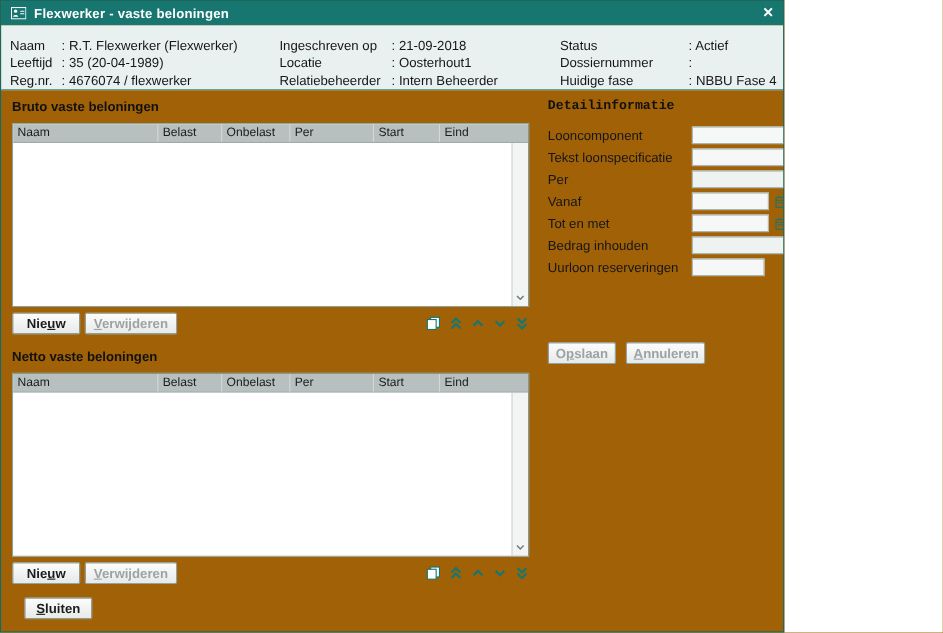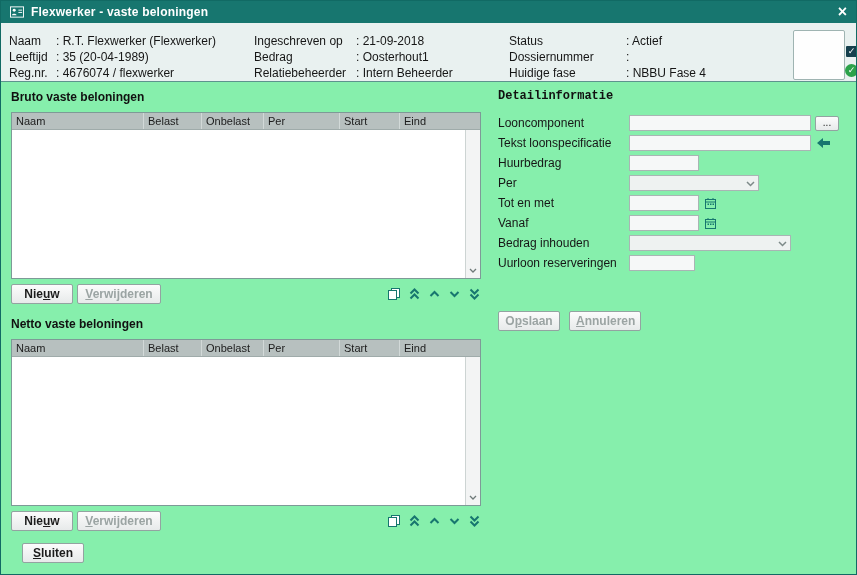--- a/index.html
+++ b/index.html
@@ -1,17 +1,17 @@
 <!DOCTYPE html>
 <html><head>
 <meta charset="utf-8">
 <style>
   * { margin:0; padding:0; box-sizing:border-box; }
   body { font-family:"Liberation Sans","DejaVu Sans",sans-serif; background:#fff; }
-  .window { position:relative; width:857px; height:575px; background:#86efac; border:1px solid #116a64; overflow:hidden; }
+  .window { position:relative; width:713px; height:575px; background:#a16207; border:1px solid #116a64; overflow:hidden; }
 
   
   .titlebar { position:absolute; top:0; left:0; width:100%; height:22px; background:#17766f; color:#fff; display:flex; align-items:center; gap:7px; padding:0 9px; }
   .tb-title { font-size:12px; font-weight:bold; letter-spacing:.2px; }
   .tb-close { margin-left:auto; font-size:16px; font-weight:bold; line-height:1; cursor:default; }
 
   
   .header { position:absolute; top:22px; left:0; width:100%; height:59px; background:#e9f1f0; border-bottom:1px solid #5d938e; font-size:12px; color:#161616; }
   .hcol { position:absolute; top:10px; }
   .hrow { display:flex; line-height:16px; white-space:nowrap; }
@@ -88,21 +88,21 @@
           <span class="hlabel">Reg.nr.</span>
           <span>: 4676074 / flexwerker</span>
         </div>
     </div>
     <div class="hcol c2">
       <div class="hrow">
           <span class="hlabel">Ingeschreven op</span>
           <span>: 21-09-2018</span>
         </div>
       <div class="hrow">
-          <span class="hlabel">Bedrag</span>
+          <span class="hlabel">Locatie</span>
           <span>: Oosterhout1</span>
         </div>
       <div class="hrow">
           <span class="hlabel">Relatiebeheerder</span>
           <span>: Intern Beheerder</span>
         </div>
     </div>
     <div class="hcol c3">
       <div class="hrow">
           <span class="hlabel">Status</span>
@@ -240,66 +240,62 @@
     <div class="drow">
       <span class="dlabel">Tekst loonspecificatie</span>
       <input class="din w182" value="" style="">
       <span class="dicon">
           <svg width="15" height="12" viewBox="0 0 15 12">
             <path d="M7,1 1,6 7,11 7,8 14,8 14,4 7,4 Z" fill="#17766f"></path>
           </svg>
         </span>
     </div>
 
-    <div class="drow">
-      <span class="dlabel">Huurbedrag</span>
-      <input class="din w70" value="" style="">
-    </div>
 
     <div class="drow">
       <span class="dlabel">Per</span>
       <div class="dselect w130">
         <span><svg width="9" height="6" viewBox="0 0 9 6">
               <polyline points="1,1 4.5,4.5 8,1" fill="none" stroke="#7d8a89" stroke-width="1.5"></polyline>
             </svg></span>
       </div>
+    </div>
+
+    <div class="drow">
+      <span class="dlabel">Vanaf</span>
+      <input class="din w70" value="" style="">
+      <span class="dicon">
+          <svg width="13" height="13" viewBox="0 0 13 13">
+            <rect x="1.5" y="2.5" width="10" height="9" fill="none" stroke="#17766f"></rect>
+            <line x1="1.5" y1="5" x2="11.5" y2="5" stroke="#17766f"></line>
+            <line x1="4" y1="1" x2="4" y2="3" stroke="#17766f"></line>
+            <line x1="9" y1="1" x2="9" y2="3" stroke="#17766f"></line>
+            <rect x="3.5" y="6.5" width="1.5" height="1.5" fill="#17766f"></rect>
+            <rect x="6" y="6.5" width="1.5" height="1.5" fill="#17766f"></rect>
+            <rect x="8.5" y="6.5" width="1.5" height="1.5" fill="#17766f"></rect>
+          </svg>
+        </span>
     </div>
 
     <div class="drow">
       <span class="dlabel">Tot en met</span>
       <input class="din w70" value="" style="">
       <span class="dicon">
           <svg width="13" height="13" viewBox="0 0 13 13">
             <rect x="1.5" y="2.5" width="10" height="9" fill="none" stroke="#17766f"></rect>
             <line x1="1.5" y1="5" x2="11.5" y2="5" stroke="#17766f"></line>
             <line x1="4" y1="1" x2="4" y2="3" stroke="#17766f"></line>
             <line x1="9" y1="1" x2="9" y2="3" stroke="#17766f"></line>
             <rect x="3.5" y="6.5" width="1.5" height="1.5" fill="#17766f"></rect>
             <rect x="6" y="6.5" width="1.5" height="1.5" fill="#17766f"></rect>
             <rect x="8.5" y="6.5" width="1.5" height="1.5" fill="#17766f"></rect>
           </svg>
         </span>
     </div>
 
-    <div class="drow">
-      <span class="dlabel">Vanaf</span>
-      <input class="din w70" value="" style="">
-      <span class="dicon">
-          <svg width="13" height="13" viewBox="0 0 13 13">
-            <rect x="1.5" y="2.5" width="10" height="9" fill="none" stroke="#17766f"></rect>
-            <line x1="1.5" y1="5" x2="11.5" y2="5" stroke="#17766f"></line>
-            <line x1="4" y1="1" x2="4" y2="3" stroke="#17766f"></line>
-            <line x1="9" y1="1" x2="9" y2="3" stroke="#17766f"></line>
-            <rect x="3.5" y="6.5" width="1.5" height="1.5" fill="#17766f"></rect>
-            <rect x="6" y="6.5" width="1.5" height="1.5" fill="#17766f"></rect>
-            <rect x="8.5" y="6.5" width="1.5" height="1.5" fill="#17766f"></rect>
-          </svg>
-        </span>
-    </div>
-
 
     <div class="drow">
       <span class="dlabel">Bedrag inhouden</span>
       <div class="dselect w162">
         <span><svg width="9" height="6" viewBox="0 0 9 6">
               <polyline points="1,1 4.5,4.5 8,1" fill="none" stroke="#7d8a89" stroke-width="1.5"></polyline>
             </svg></span>
       </div>
     </div>
 

